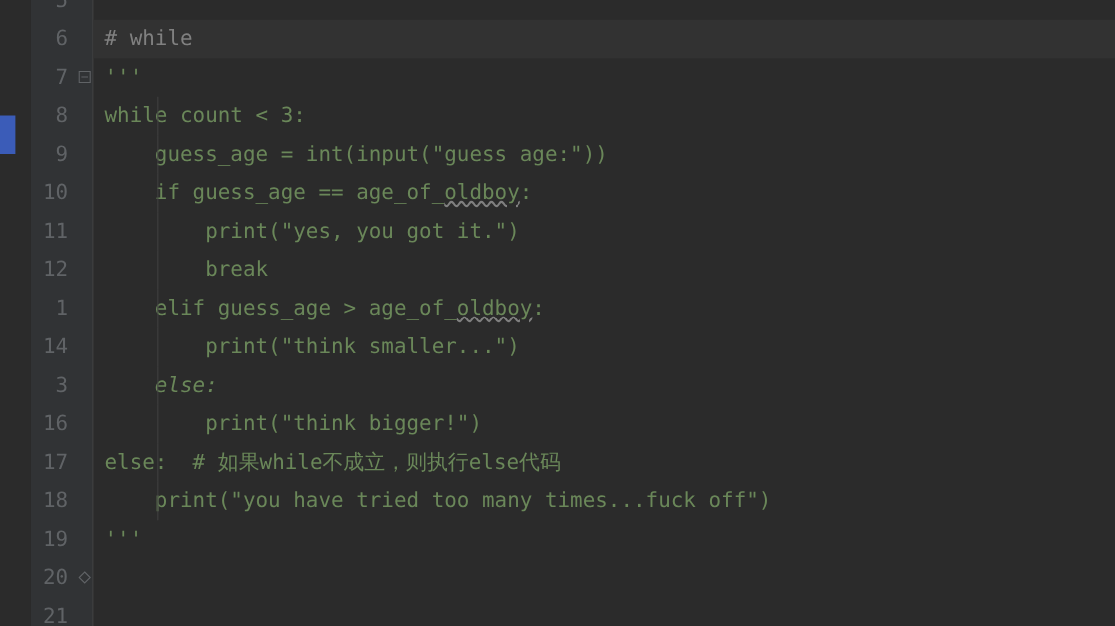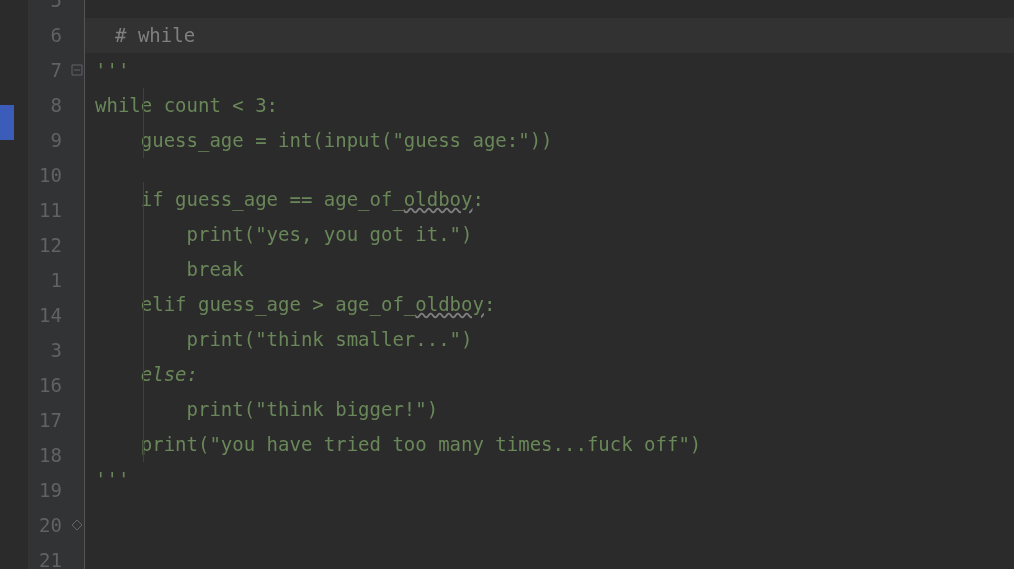--- a/index.html
+++ b/index.html
@@ -78,21 +78,21 @@
     }
     .code-line {
       height: 35px;
       padding-left: 10px;
       white-space: pre;
       position: relative;
     }
     .code-line.highlighted {
       background: #323232;
     }
-    .comment { color: #808080; margin-left: 20px; }
+    .comment { color: #808080; }
     .string { color: #6a8759; }
     .underline-warn {
       text-decoration-line: underline;
       text-decoration-style: wavy;
       text-decoration-color: #808080;
     }
     .indent-guide {
       position: absolute;
       width: 1px;
       background: #404040;
@@ -138,24 +138,25 @@
         </svg>
       </div>
     </div>
   <div class="divider"></div>
   <div class="code-area" id="code-area" style="margin-top: -17px;">
       <div class="code-line" style="position: relative;"></div>
       <div class="code-line highlighted" style="position: relative;"><span class="comment"># while</span></div>
       <div class="code-line" style="position: relative;"><span class="string">'''</span></div>
       <div class="code-line" style="position: relative;"><div class="indent-guide" style="left: 58px;"></div><span class="string">while count &lt; 3:</span></div>
       <div class="code-line" style="position: relative;"><div class="indent-guide" style="left: 58px;"></div><span class="string">    guess_age = int(input("guess age:"))</span></div>
-      <div class="code-line" style="position: relative; margin-top: 24px;"><div class="indent-guide" style="left: 58px;"></div><span class="string">    if guess_age == age_of_</span><span class="string underline-warn">oldboy</span><span class="string">:</span></div>
+      <div class="code-line" style="position: relative;"><div class="indent-guide" style="left: 58px;"></div><span class="string">    if guess_age == age_of_</span><span class="string underline-warn">oldboy</span><span class="string">:</span></div>
       <div class="code-line" style="position: relative;"><div class="indent-guide" style="left: 58px;"></div><span class="string">        print("yes, you got it.")</span></div>
       <div class="code-line" style="position: relative;"><div class="indent-guide" style="left: 58px;"></div><span class="string">        break</span></div>
       <div class="code-line" style="position: relative;"><div class="indent-guide" style="left: 58px;"></div><span class="string">    elif guess_age &gt; age_of_</span><span class="string underline-warn">oldboy</span><span class="string">:</span></div>
       <div class="code-line" style="position: relative;"><div class="indent-guide" style="left: 58px;"></div><span class="string">        print("think smaller...")</span></div>
       <div class="code-line" style="position: relative; font-style: italic;"><div class="indent-guide" style="left: 58px;"></div><span class="string">    else:</span></div>
       <div class="code-line" style="position: relative;"><div class="indent-guide" style="left: 58px;"></div><span class="string">        print("think bigger!")</span></div>
+      <div class="code-line" style="position: relative;"><div class="indent-guide" style="left: 58px;"></div><span class="string">else:  # 如果while不成立，则执行else代码</span></div>
       <div class="code-line" style="position: relative;"><div class="indent-guide" style="left: 58px;"></div><span class="string">    print("you have tried too many times...fuck off")</span></div>
       <div class="code-line" style="position: relative;"><span class="string">'''</span></div>
       <div class="code-line" style="position: relative;"></div>
     </div>
 </div>
 
 </body></html>

